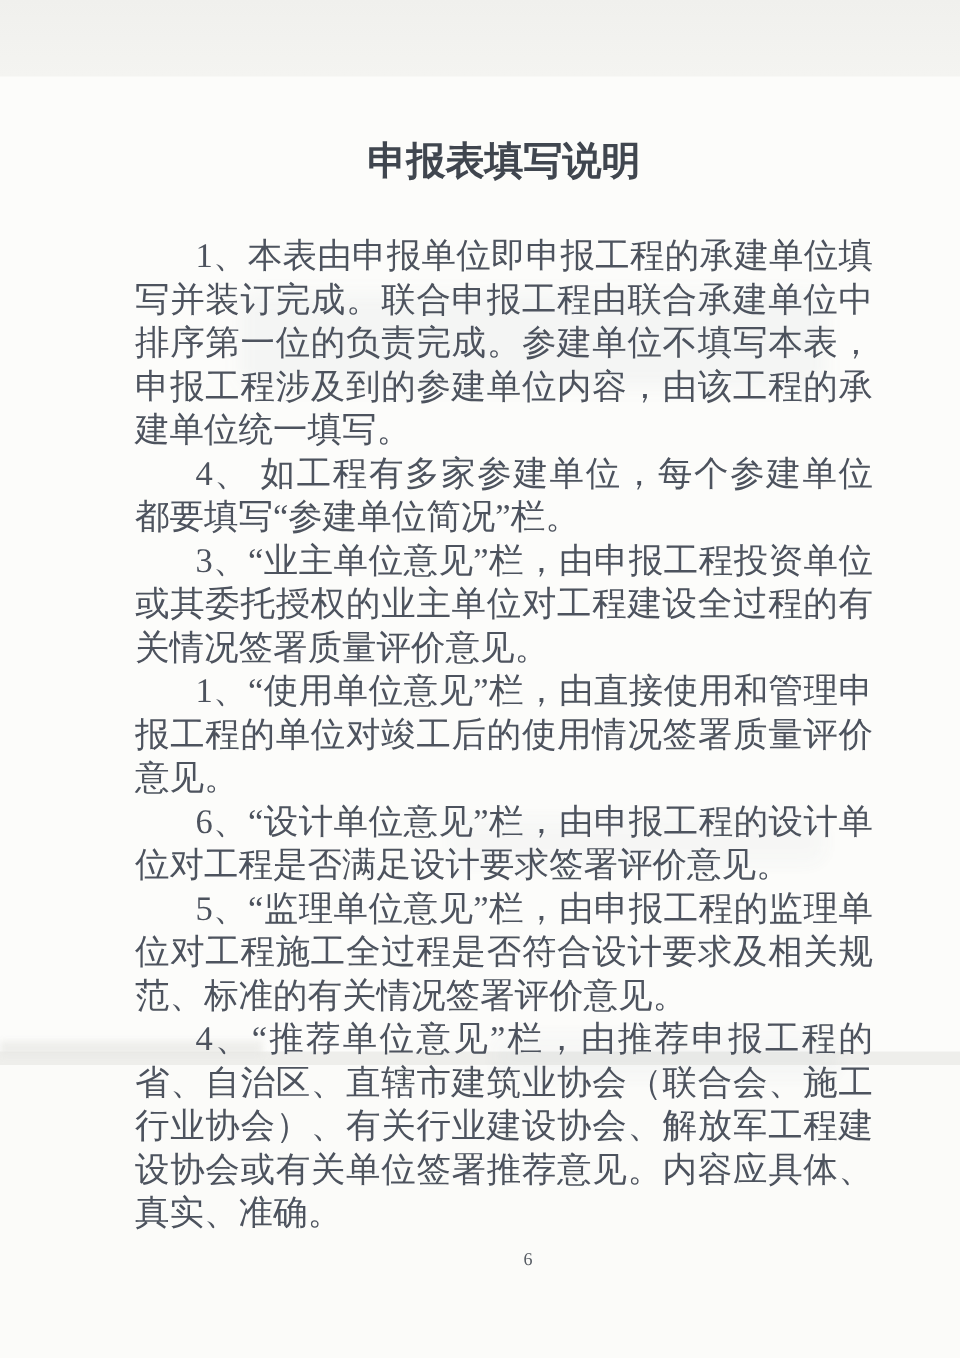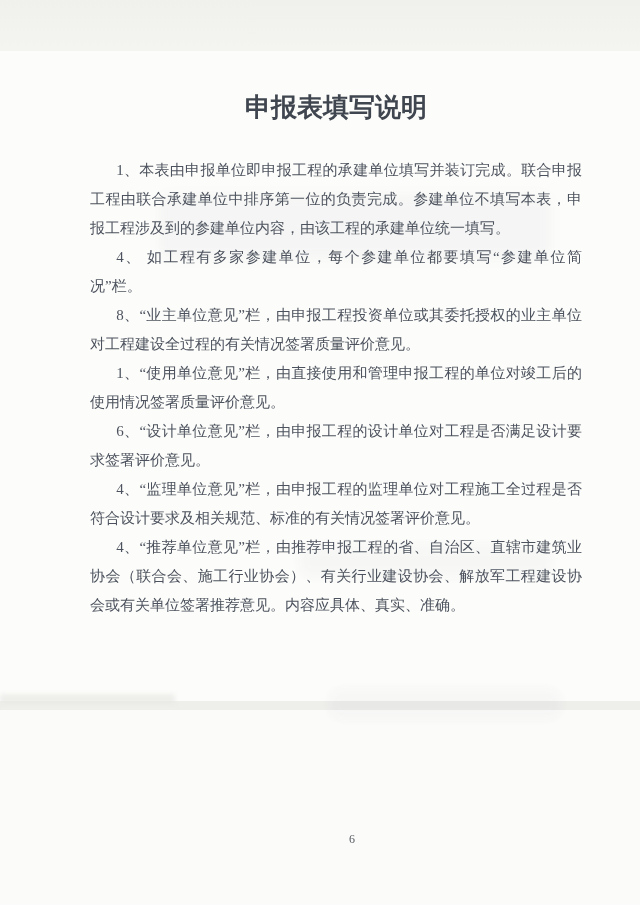--- a/index.html
+++ b/index.html
@@ -66,21 +66,21 @@
   .doc-title {
     margin: 0 0 33px 0;
     font-size: 26px;
     line-height: 30px;
     font-weight: bold;
     text-align: center;
     color: #40464f;
   }
   .para {
     margin: 0;
-    font-size: 15px;
+    font-size: 23px;
     line-height: 29px;
     color: #4d535e;
     text-align: justify;
     text-justify: inter-character;
     text-indent: 1.75em;
     word-break: break-all;
   }
   .pageno {
     position: absolute;
     left: 0; right: 0;
@@ -104,22 +104,22 @@
 
   <div class="artifact a1"></div>
   <div class="artifact a2"></div>
   <div class="artifact a3"></div>
 
   <div class="doc">
     <h1 class="doc-title">申报表填写说明</h1>
 
     <p class="para">1、本表由申报单位即申报工程的承建单位填写并装订完成。联合申报工程由联合承建单位中排序第一位的负责完成。参建单位不填写本表，申报工程涉及到的参建单位内容，由该工程的承建单位统一填写。</p>
     <p class="para">4、 如工程有多家参建单位，每个参建单位都要填写“参建单位简况”栏。</p>
-    <p class="para">8、“业主单位意见”栏，由申报工程投资单位或其委托授权的业主单位对工程建设全过程的有关情况签署质量评价意见。</p>
+    <p class="para">3、“业主单位意见”栏，由申报工程投资单位或其委托授权的业主单位对工程建设全过程的有关情况签署质量评价意见。</p>
     <p class="para">1、“使用单位意见”栏，由直接使用和管理申报工程的单位对竣工后的使用情况签署质量评价意见。</p>
     <p class="para">6、“设计单位意见”栏，由申报工程的设计单位对工程是否满足设计要求签署评价意见。</p>
-    <p class="para">4、“监理单位意见”栏，由申报工程的监理单位对工程施工全过程是否符合设计要求及相关规范、标准的有关情况签署评价意见。</p>
+    <p class="para">5、“监理单位意见”栏，由申报工程的监理单位对工程施工全过程是否符合设计要求及相关规范、标准的有关情况签署评价意见。</p>
     <p class="para">4、“推荐单位意见”栏，由推荐申报工程的省、自治区、直辖市建筑业协会（联合会、施工行业协会）、有关行业建设协会、解放军工程建设协会或有关单位签署推荐意见。内容应具体、真实、准确。</p>
   </div>
 
   <div class="pageno">6</div>
 
 </div>
 
 </body></html>

